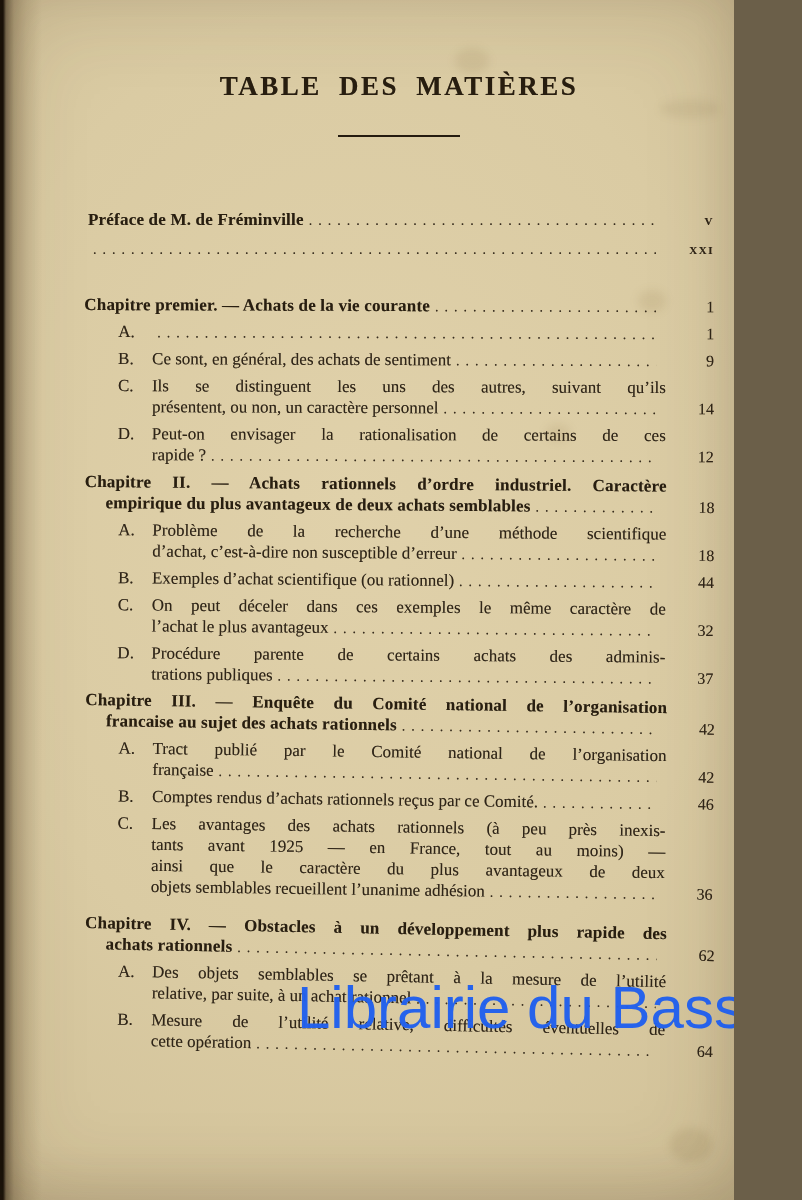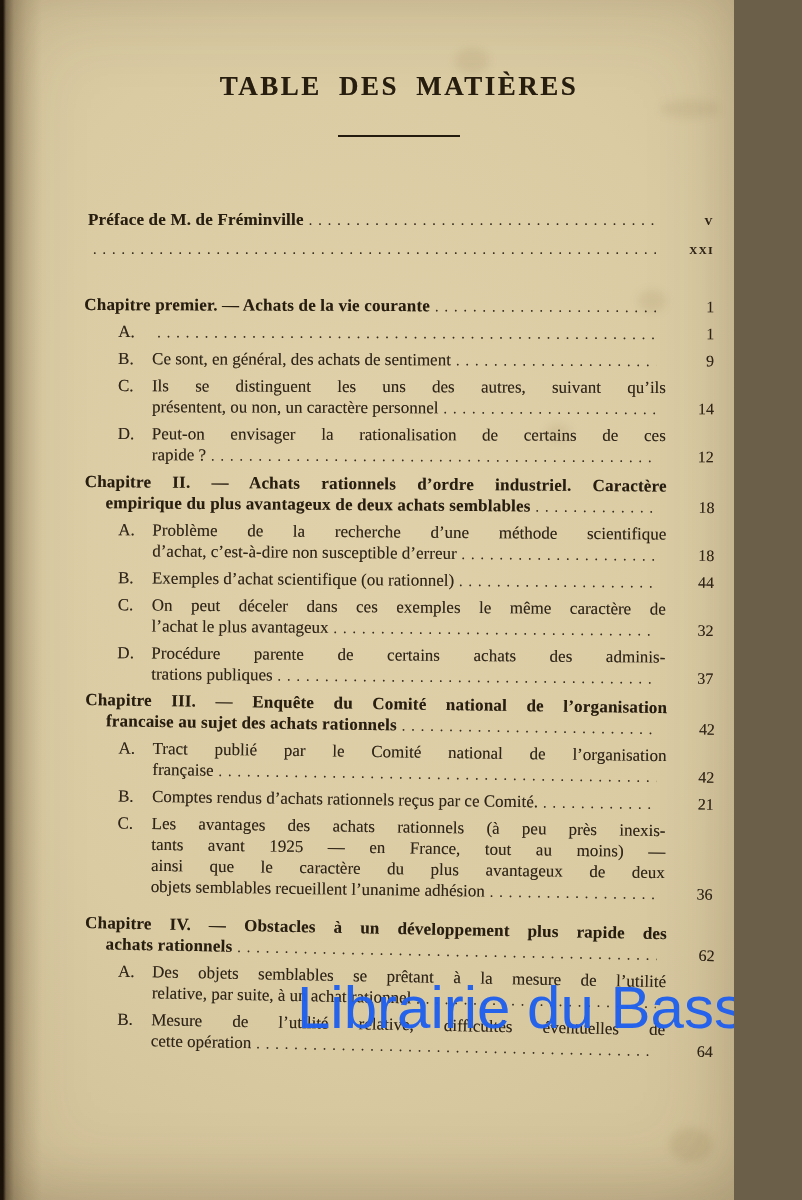--- a/index.html
+++ b/index.html
@@ -194,21 +194,21 @@
               <span class="ltext">française</span>
               <span class="dots"></span>
               <span class="pg">42</span>
             </div>
           </div>
           <div class="entry">
             <div class="lrow ">
               <span class="lbl">B.</span>
               <span class="ltext">Comptes rendus d’achats rationnels reçus par ce Comité.</span>
               <span class="dots"></span>
-              <span class="pg">21</span>
+              <span class="pg">46</span>
             </div>
           </div>
           <div class="entry">
             <div class="jline "><span class="lbl">C.</span><span>Les avantages des achats rationnels (à peu près inexis-</span></div>
             <div class="jline econt"><span>tants avant 1925 — en France, tout au moins) —</span></div>
             <div class="jline econt"><span>ainsi que le caractère du plus avantageux de deux</span></div>
             <div class="lrow econt">
               <span class="ltext">objets semblables recueillent l’unanime adhésion</span>
               <span class="dots"></span>
               <span class="pg">36</span>

